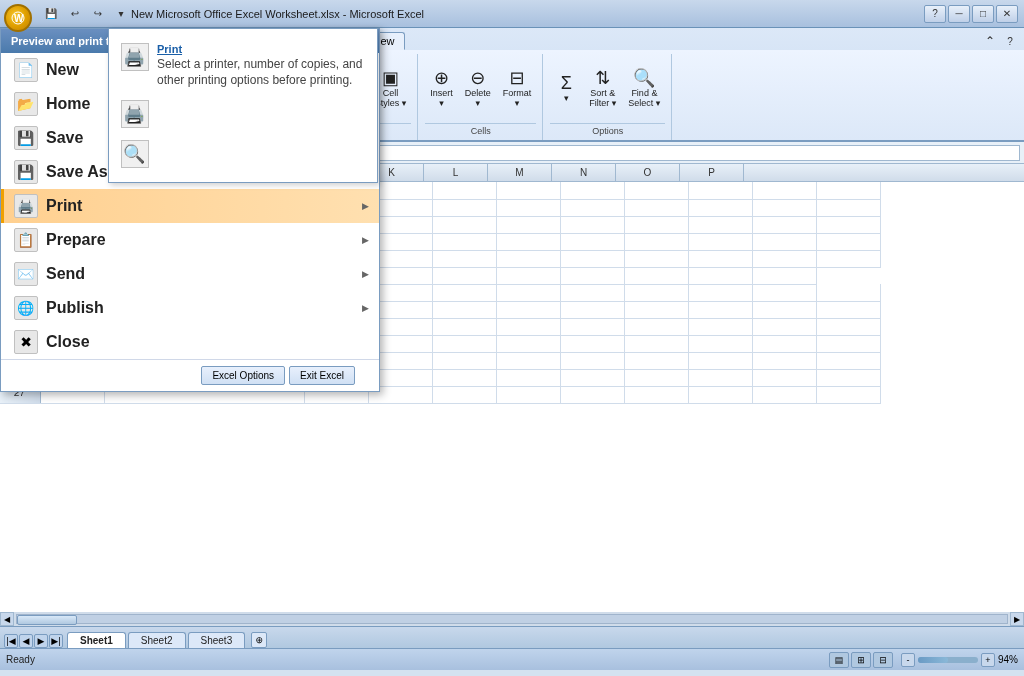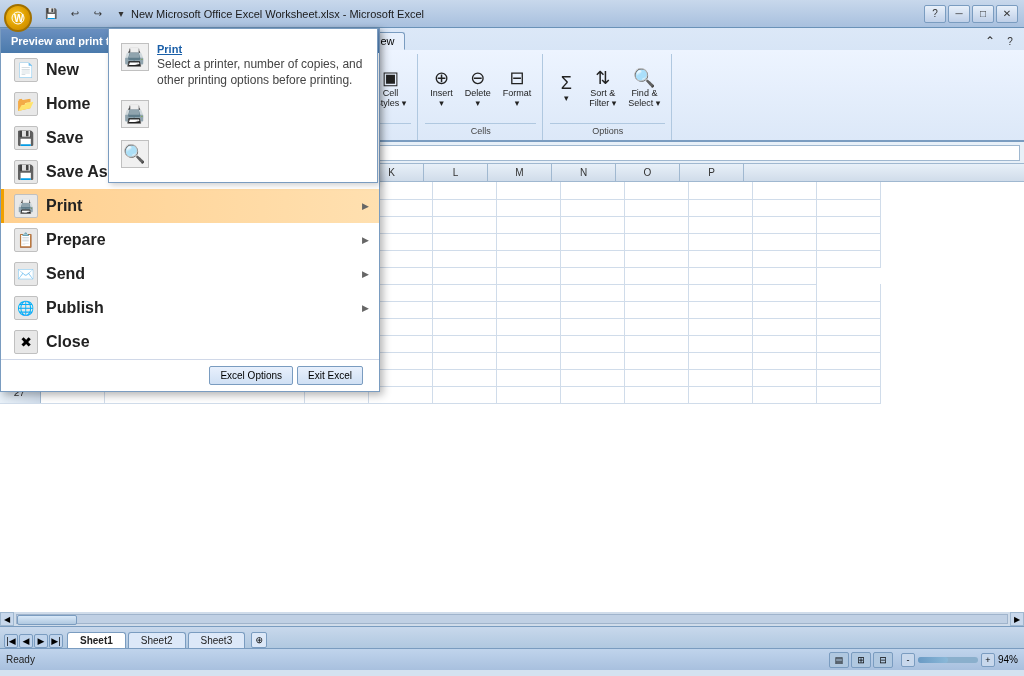--- a/index.html
+++ b/index.html
@@ -347,21 +347,21 @@
       background: #f0f0f0;
       display: flex; align-items: center; justify-content: center;
       font-size: 18px; flex-shrink: 0;
     }
     .print-option-text .opt-title { font-size: 11px; font-weight: bold; color: #1a5fa8; text-decoration: underline; }
     .print-option-text .opt-desc { font-size: 12px; color: #444; margin-top: 2px; line-height: 1.3; }
 
     #menu-footer {
       display: flex;
       justify-content: flex-end;
-      padding: 6px 16px;
+      padding: 6px 24px;
       border-top: 1px solid #d0d8e8;
       gap: 4px;
     }
     .footer-btn {
       padding: 3px 10px;
       font-size: 10px;
       border: 1px solid #7a9cc0;
       border-radius: 2px;
       background: linear-gradient(180deg, #e8f0fc 0%, #d0e0f4 100%);
       cursor: pointer;

